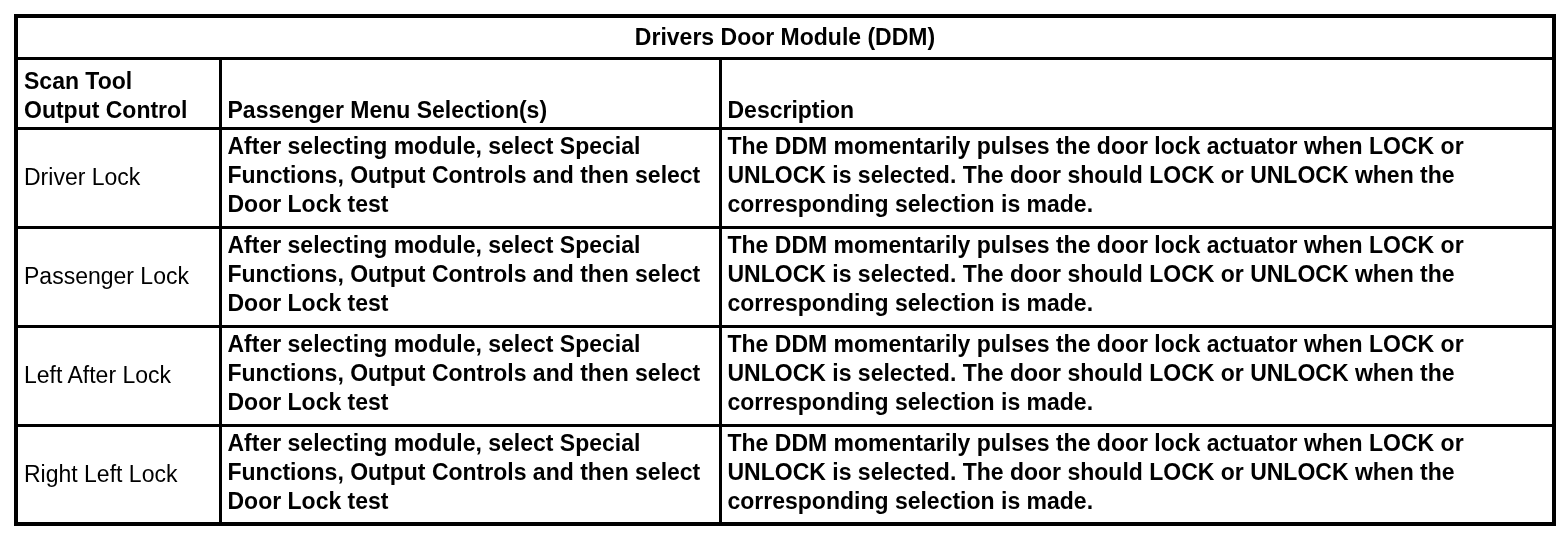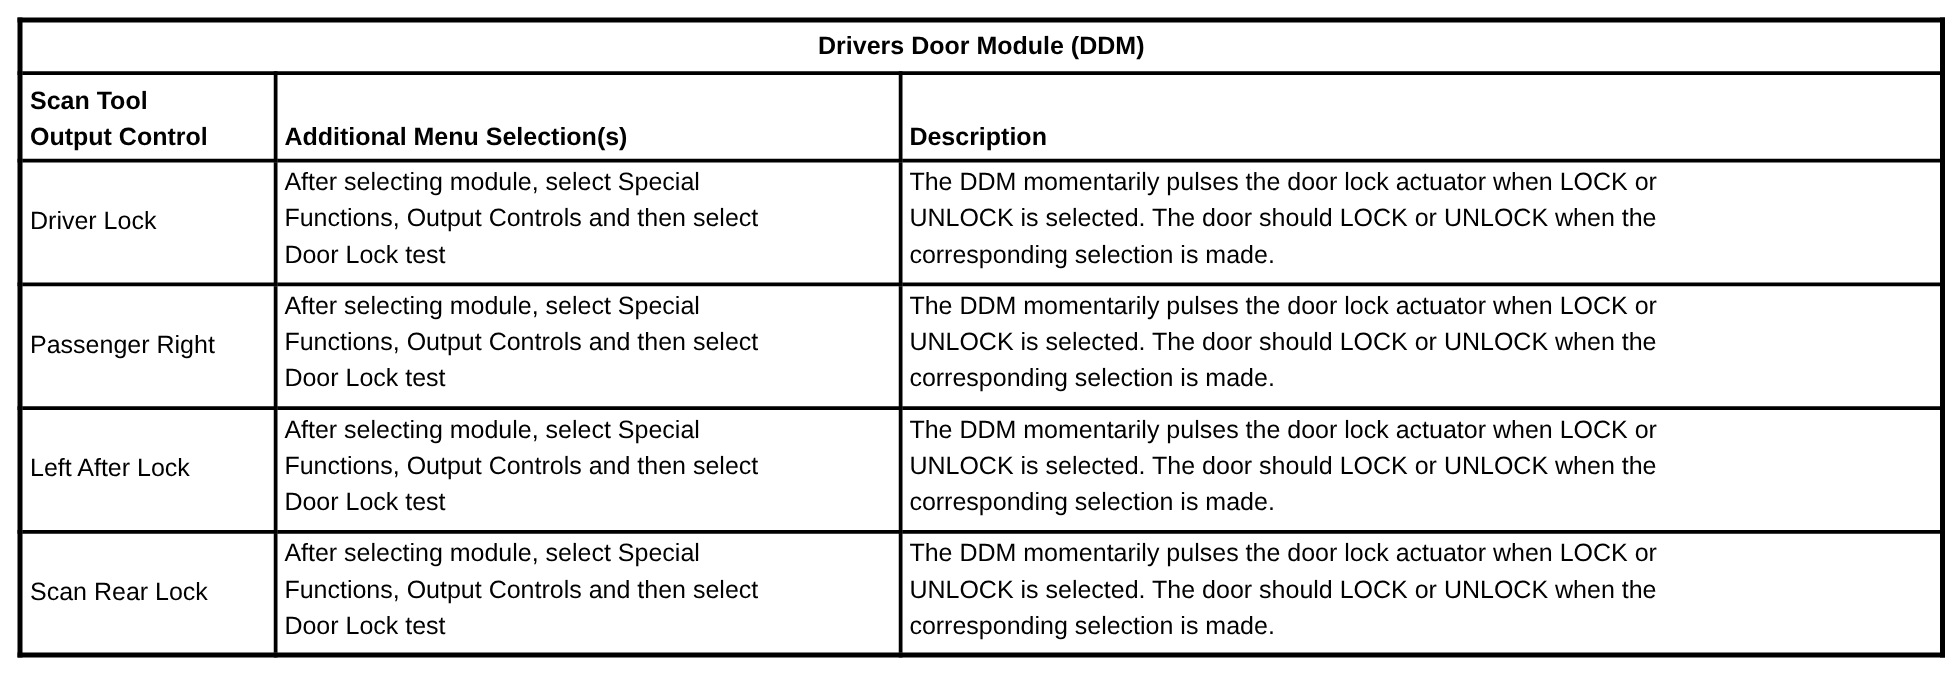--- a/index.html
+++ b/index.html
@@ -21,21 +21,21 @@
     left: 14px;
     top: 14px;
     width: 1538px;
     border-collapse: collapse;
     table-layout: fixed;
     border: 4px solid #000000;
     background: #ffffff;
   }
   table.ddm td, table.ddm th {
     border: 3px solid #000000;
-    font-size: 20px;
+    font-size: 23px;
     line-height: 29px;
     padding: 2px 6px;
     box-sizing: border-box;
     overflow: hidden;
   }
   .title-cell {
     font-weight: bold;
     text-align: center;
     vertical-align: middle;
     height: 42px;
@@ -52,72 +52,73 @@
     text-align: left;
     vertical-align: middle;
     white-space: pre-line;
     margin-left: 43px;
   }
   td.menu-cell, td.desc-cell {
     text-align: left;
     vertical-align: top;
     white-space: pre-line;
     padding-top: 5px;
+    font-weight: bold;
   }
   tr.data-row { height: 99px; }
 </style>
 </head>
 <body>
 
 <div class="page">
   <table class="ddm">
     <colgroup>
       <col style="width:204px">
       <col style="width:500px">
       <col style="width:834px">
     </colgroup>
     <tbody>
       <tr>
         <td class="title-cell" colspan="3">Drivers Door Module (DDM)</td>
       </tr>
       <tr>
         <th class="col-header">Scan Tool
 Output Control</th>
-        <th class="col-header">Additional Menu Selection(s)</th>
+        <th class="col-header">Passenger Menu Selection(s)</th>
         <th class="col-header">Description</th>
       </tr>
       <tr class="data-row">
         <td class="control-cell">Driver Lock</td>
         <td class="menu-cell">After selecting module, select Special
 Functions, Output Controls and then select
 Door Lock test</td>
         <td class="desc-cell">The DDM momentarily pulses the door lock actuator when LOCK or
 UNLOCK is selected. The door should LOCK or UNLOCK when the
 corresponding selection is made.</td>
       </tr>
       <tr class="data-row">
-        <td class="control-cell">Passenger Right</td>
+        <td class="control-cell">Passenger Lock</td>
         <td class="menu-cell">After selecting module, select Special
 Functions, Output Controls and then select
 Door Lock test</td>
         <td class="desc-cell">The DDM momentarily pulses the door lock actuator when LOCK or
 UNLOCK is selected. The door should LOCK or UNLOCK when the
 corresponding selection is made.</td>
       </tr>
       <tr class="data-row">
         <td class="control-cell">Left After Lock</td>
         <td class="menu-cell">After selecting module, select Special
 Functions, Output Controls and then select
 Door Lock test</td>
         <td class="desc-cell">The DDM momentarily pulses the door lock actuator when LOCK or
 UNLOCK is selected. The door should LOCK or UNLOCK when the
 corresponding selection is made.</td>
       </tr>
       <tr class="data-row">
-        <td class="control-cell">Scan Rear Lock</td>
+        <td class="control-cell">Right Left Lock</td>
         <td class="menu-cell">After selecting module, select Special
 Functions, Output Controls and then select
 Door Lock test</td>
         <td class="desc-cell">The DDM momentarily pulses the door lock actuator when LOCK or
 UNLOCK is selected. The door should LOCK or UNLOCK when the
 corresponding selection is made.</td>
       </tr>
     </tbody>
   </table>
 </div>

